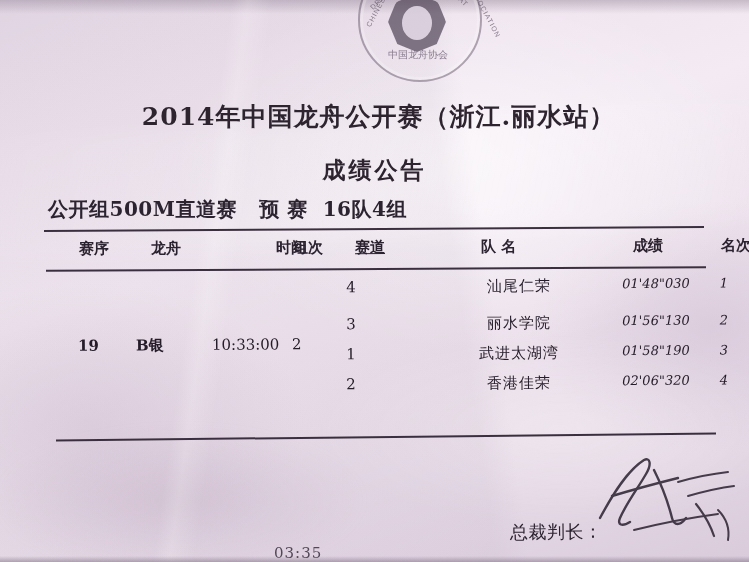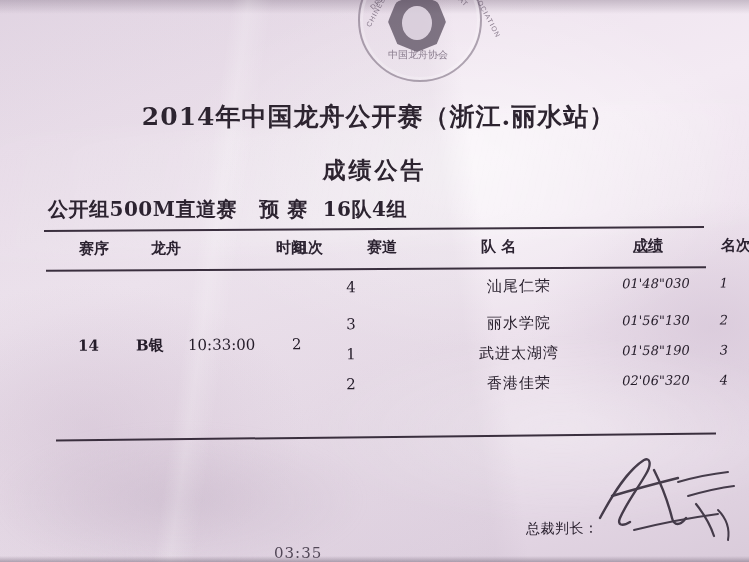--- a/index.html
+++ b/index.html
@@ -196,44 +196,44 @@
     font-weight: bold;
     font-size: 15px;
     color: #2b2230;
     white-space: nowrap;
     margin-left: 17px;
   }
   .h-seq   { left: 18px;  }
   .h-boat  { left: 90px;  }
   .h-time  { left: 172px; padding-left: 43px; }
   .h-group { left: 232px; }
-  .h-lane  { left: 306px; }
+  .h-lane  { left: 294px; text-decoration: underline; }
   .h-team  { left: 420px; }
-  .h-score { left: 572px; text-decoration: underline; }
+  .h-score { left: 572px; }
   .h-rank  { left: 660px; }
 
   
   #merged-left {
     position: absolute;
     left: 44px;
     top: 336px;
     width: 300px;
     height: 26px;
     transform: rotate(-0.4deg);
     font-family: "DejaVu Serif", serif;
     font-size: 15px;
     color: #241c29;
   }
   #merged-left .c {
     position: absolute;
     white-space: nowrap;
   }
   .c-seq   { left: 34px; font-weight: bold; }
   .c-boat  { left: 92px; font-weight: bold; }
-  .c-time  { left: 144px; }
+  .c-time  { left: 168px; }
   .c-group { left: 248px; }
 
   
   .res-row {
     position: absolute;
     left: 44px;
     width: 690px;
     height: 24px;
     transform: rotate(-0.45deg);
     font-family: "DejaVu Serif", serif;
@@ -267,24 +267,24 @@
     left: 662px;
     width: 36px;
     text-align: center;
     font-style: italic;
     font-size: 13px;
   }
 
   
   #sign-label {
     position: absolute;
-    left: 526px;
+    left: 510px;
     top: 520px;
     font-family: Liberation Serif, serif;
-    font-size: 14px;
+    font-size: 18px;
     color: #2b2230;
     letter-spacing: 0.5px;
     transform: rotate(-0.6deg);
   }
   #signature {
     position: absolute;
     left: 592px;
     top: 452px;
     width: 150px;
     height: 95px;
@@ -352,21 +352,21 @@
     <div class="h h-boat">龙舟</div>
     <div class="h h-time">时间</div>
     <div class="h h-group">组次</div>
     <div class="h h-lane">赛道</div>
     <div class="h h-team">队  名</div>
     <div class="h h-score">成绩</div>
     <div class="h h-rank">名次</div>
   </div>
 
   <div id="merged-left">
-    <div class="c c-seq">14</div>
+    <div class="c c-seq">19</div>
     <div class="c c-boat">B银</div>
     <div class="c c-time">10:33:00</div>
     <div class="c c-group">2</div>
   </div>
 
   <div class="res-row" style="top:278px;">
     <div class="lane">4</div>
     <div class="team">汕尾仁荣</div>
     <div class="score">01'48"030</div>
     <div class="rank">1</div>

